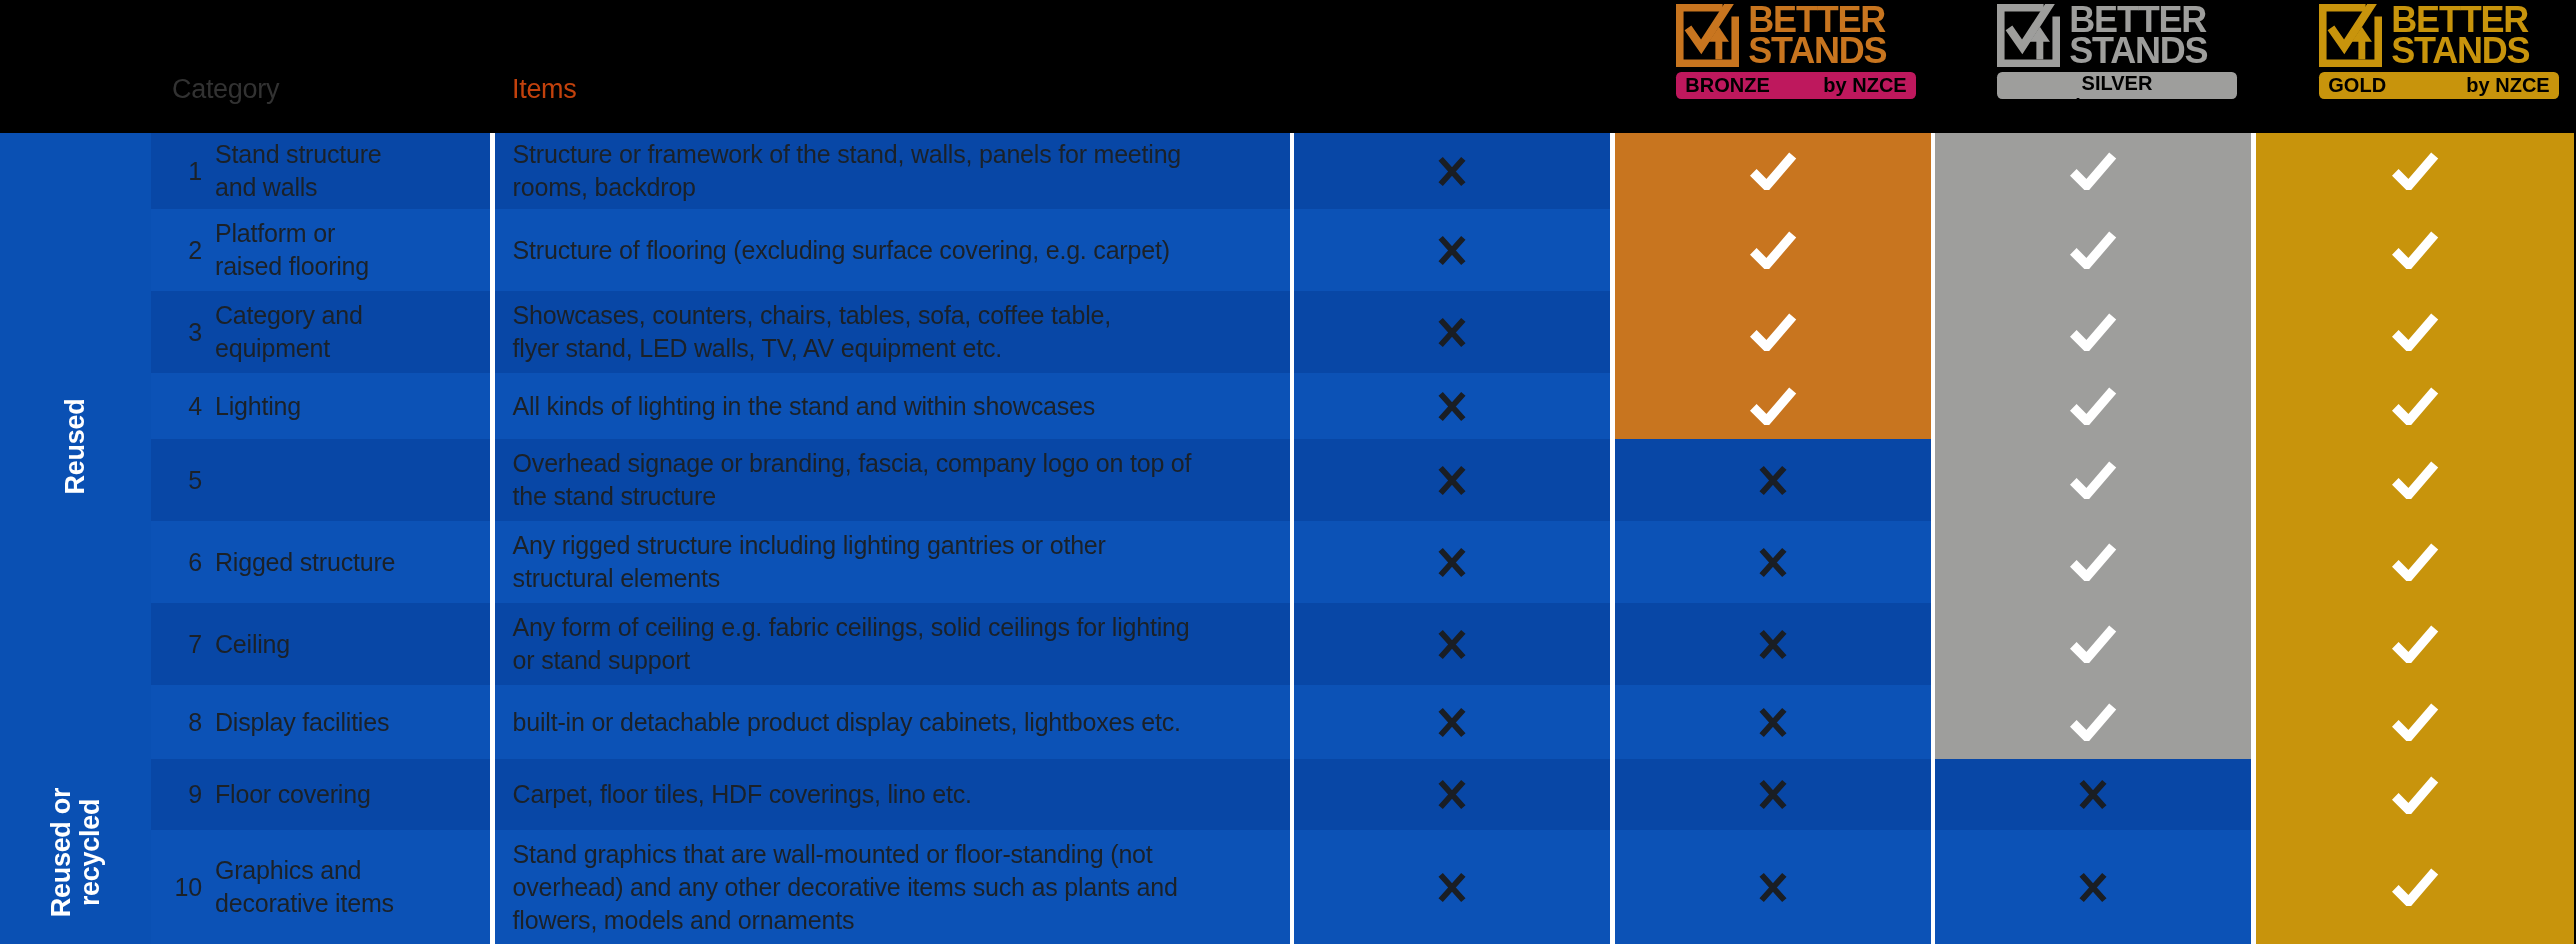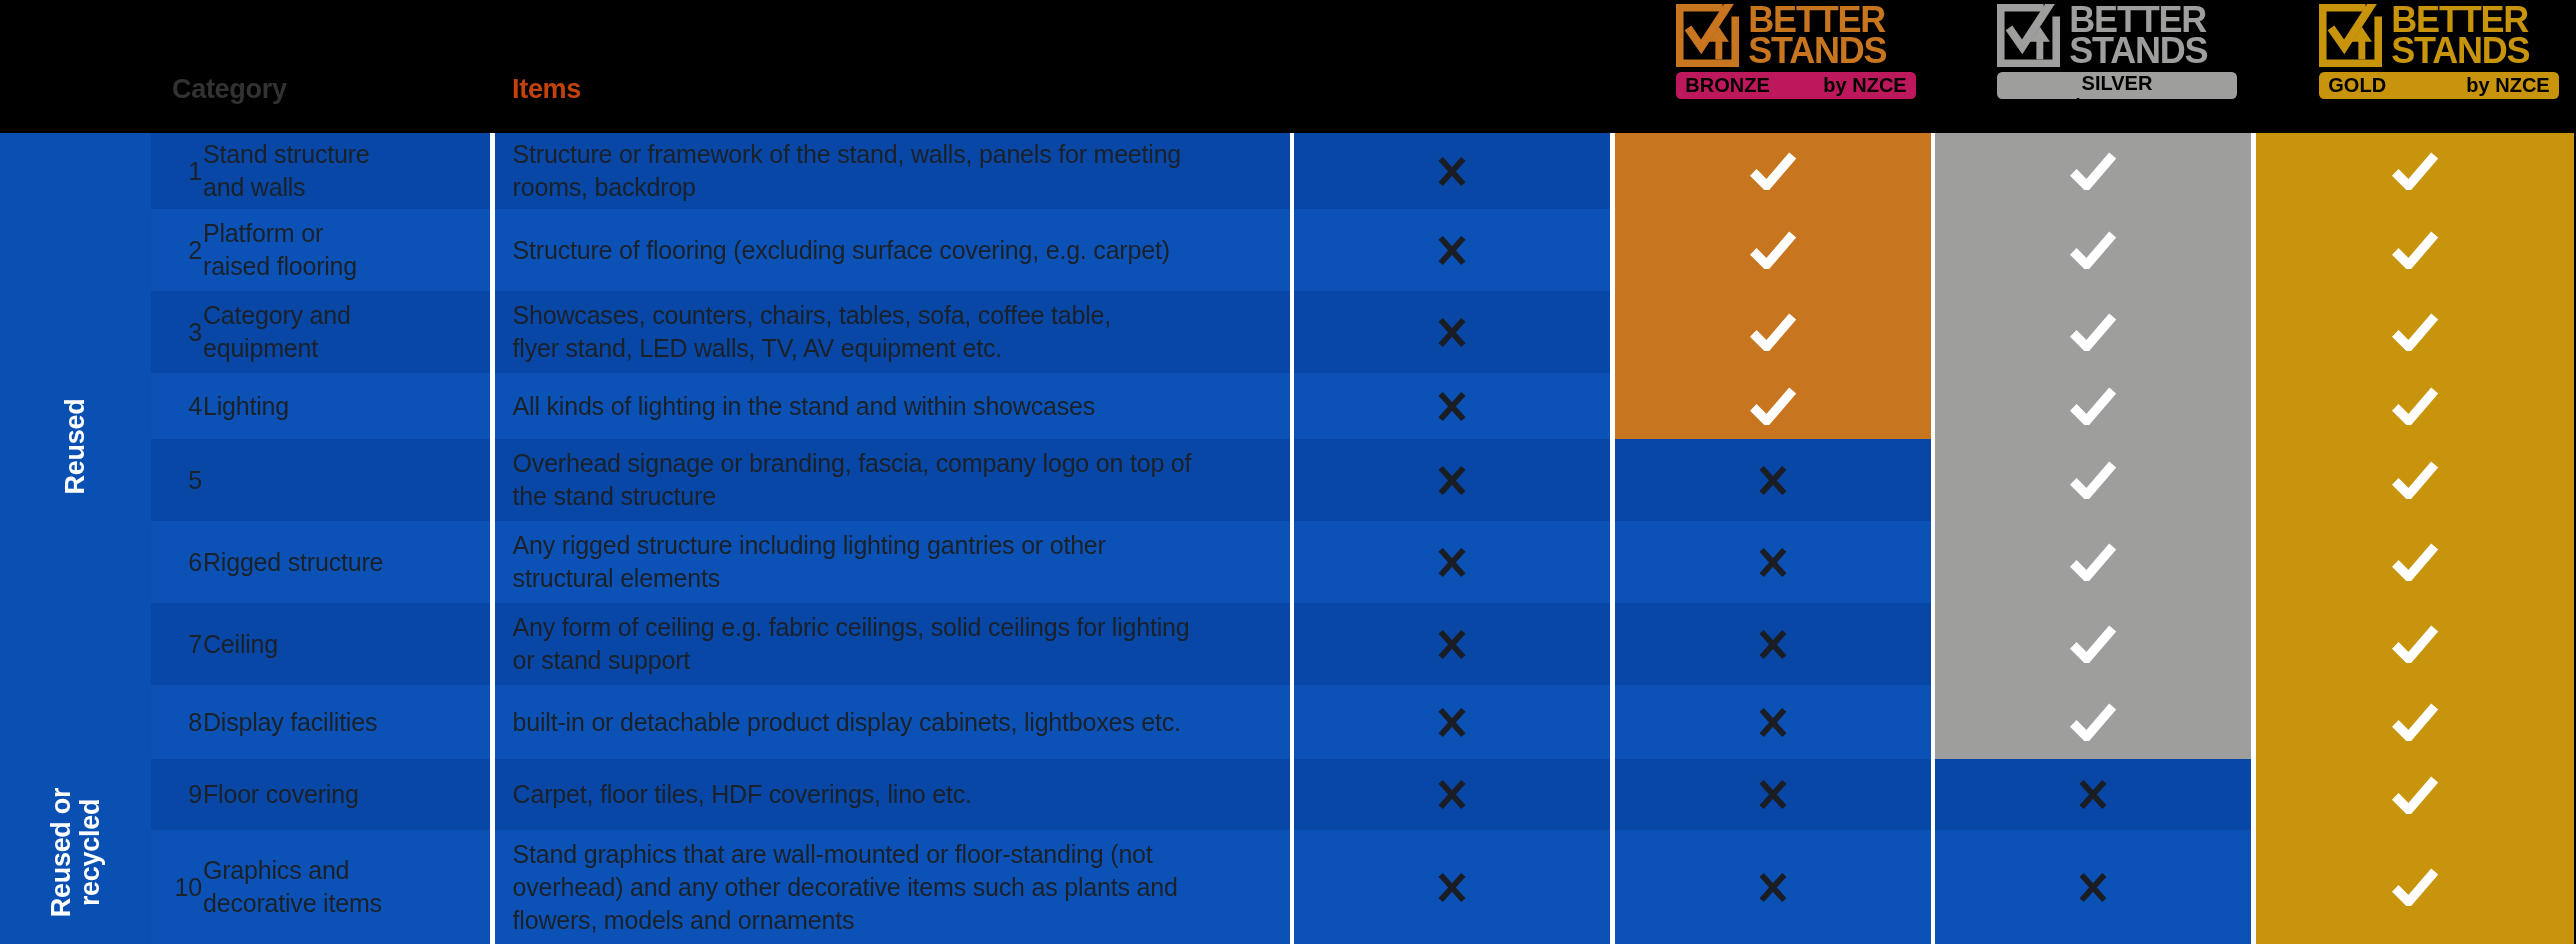--- a/index.html
+++ b/index.html
@@ -3,21 +3,21 @@
 <meta charset="utf-8">
 <style>
   html,body{margin:0;padding:0;background:#000;}
   .app{
     position:relative;width:2576px;height:944px;background:#000;overflow:hidden;
     font-family:"Liberation Sans",sans-serif;
     -webkit-font-smoothing:antialiased;
   }
   
   .header{position:absolute;left:0;top:0;width:2576px;height:133px;background:#000;}
-  .col-label{position:absolute;top:74px;font-size:27px;font-weight:bold;color:#323232;letter-spacing:-0.3px;}
+  .col-label{position:absolute;top:74px;font-size:27px;font-weight:normal;color:#323232;letter-spacing:-0.3px;}
   .col-label.cat{left:172px;}
   .col-label.items{left:512px;}
   .logo{position:absolute;top:3.5px;display:flex;flex-direction:column;align-items:center;}
   .logo-inner{width:240px;display:flex;flex-direction:column;padding-left:44px;}
   .logo-main{display:flex;align-items:flex-start;gap:9.3px;}
   .logo-icon{flex:0 0 auto;}
   .logo-text{font-weight:bold;font-size:36px;line-height:31px;letter-spacing:-1.2px;white-space:pre;}
   .badge{
     margin-top:5.8px;height:27px;border-radius:5.2px;box-sizing:border-box;
     display:flex;justify-content:space-between;align-items:center;padding:0 9.3px;
@@ -31,21 +31,21 @@
     position:absolute;display:flex;align-items:center;justify-content:center;
     transform:rotate(-90deg);color:#fff;font-weight:bold;font-size:27px;line-height:29px;
     text-align:center;white-space:pre-line;letter-spacing:-0.3px;
   }
   .rows{position:absolute;left:151px;top:0;}
   .row{display:flex;}
   .cell{display:flex;align-items:center;box-sizing:border-box;}
   .sep{width:4.6px;background:#fff;flex:0 0 auto;}
   .c-cat{width:339px;flex:0 0 auto;}
   .c-cat .num{width:51px;text-align:right;flex:0 0 auto;}
-  .c-cat .name{margin-left:1px;white-space:pre-line;}
+  .c-cat .name{margin-left:13px;white-space:pre-line;}
   .c-items{width:795px;flex:0 0 auto;padding-left:18px;}
   .c-items .itm{white-space:pre-line;}
   .c-mark{flex:0 0 auto;justify-content:center;}
   .cellTxt{font-size:25px;line-height:33px;letter-spacing:-0.2px;}
   .mark-svg{display:block;}
 </style>
 </head>
 <body>
 
 <div class="app">

